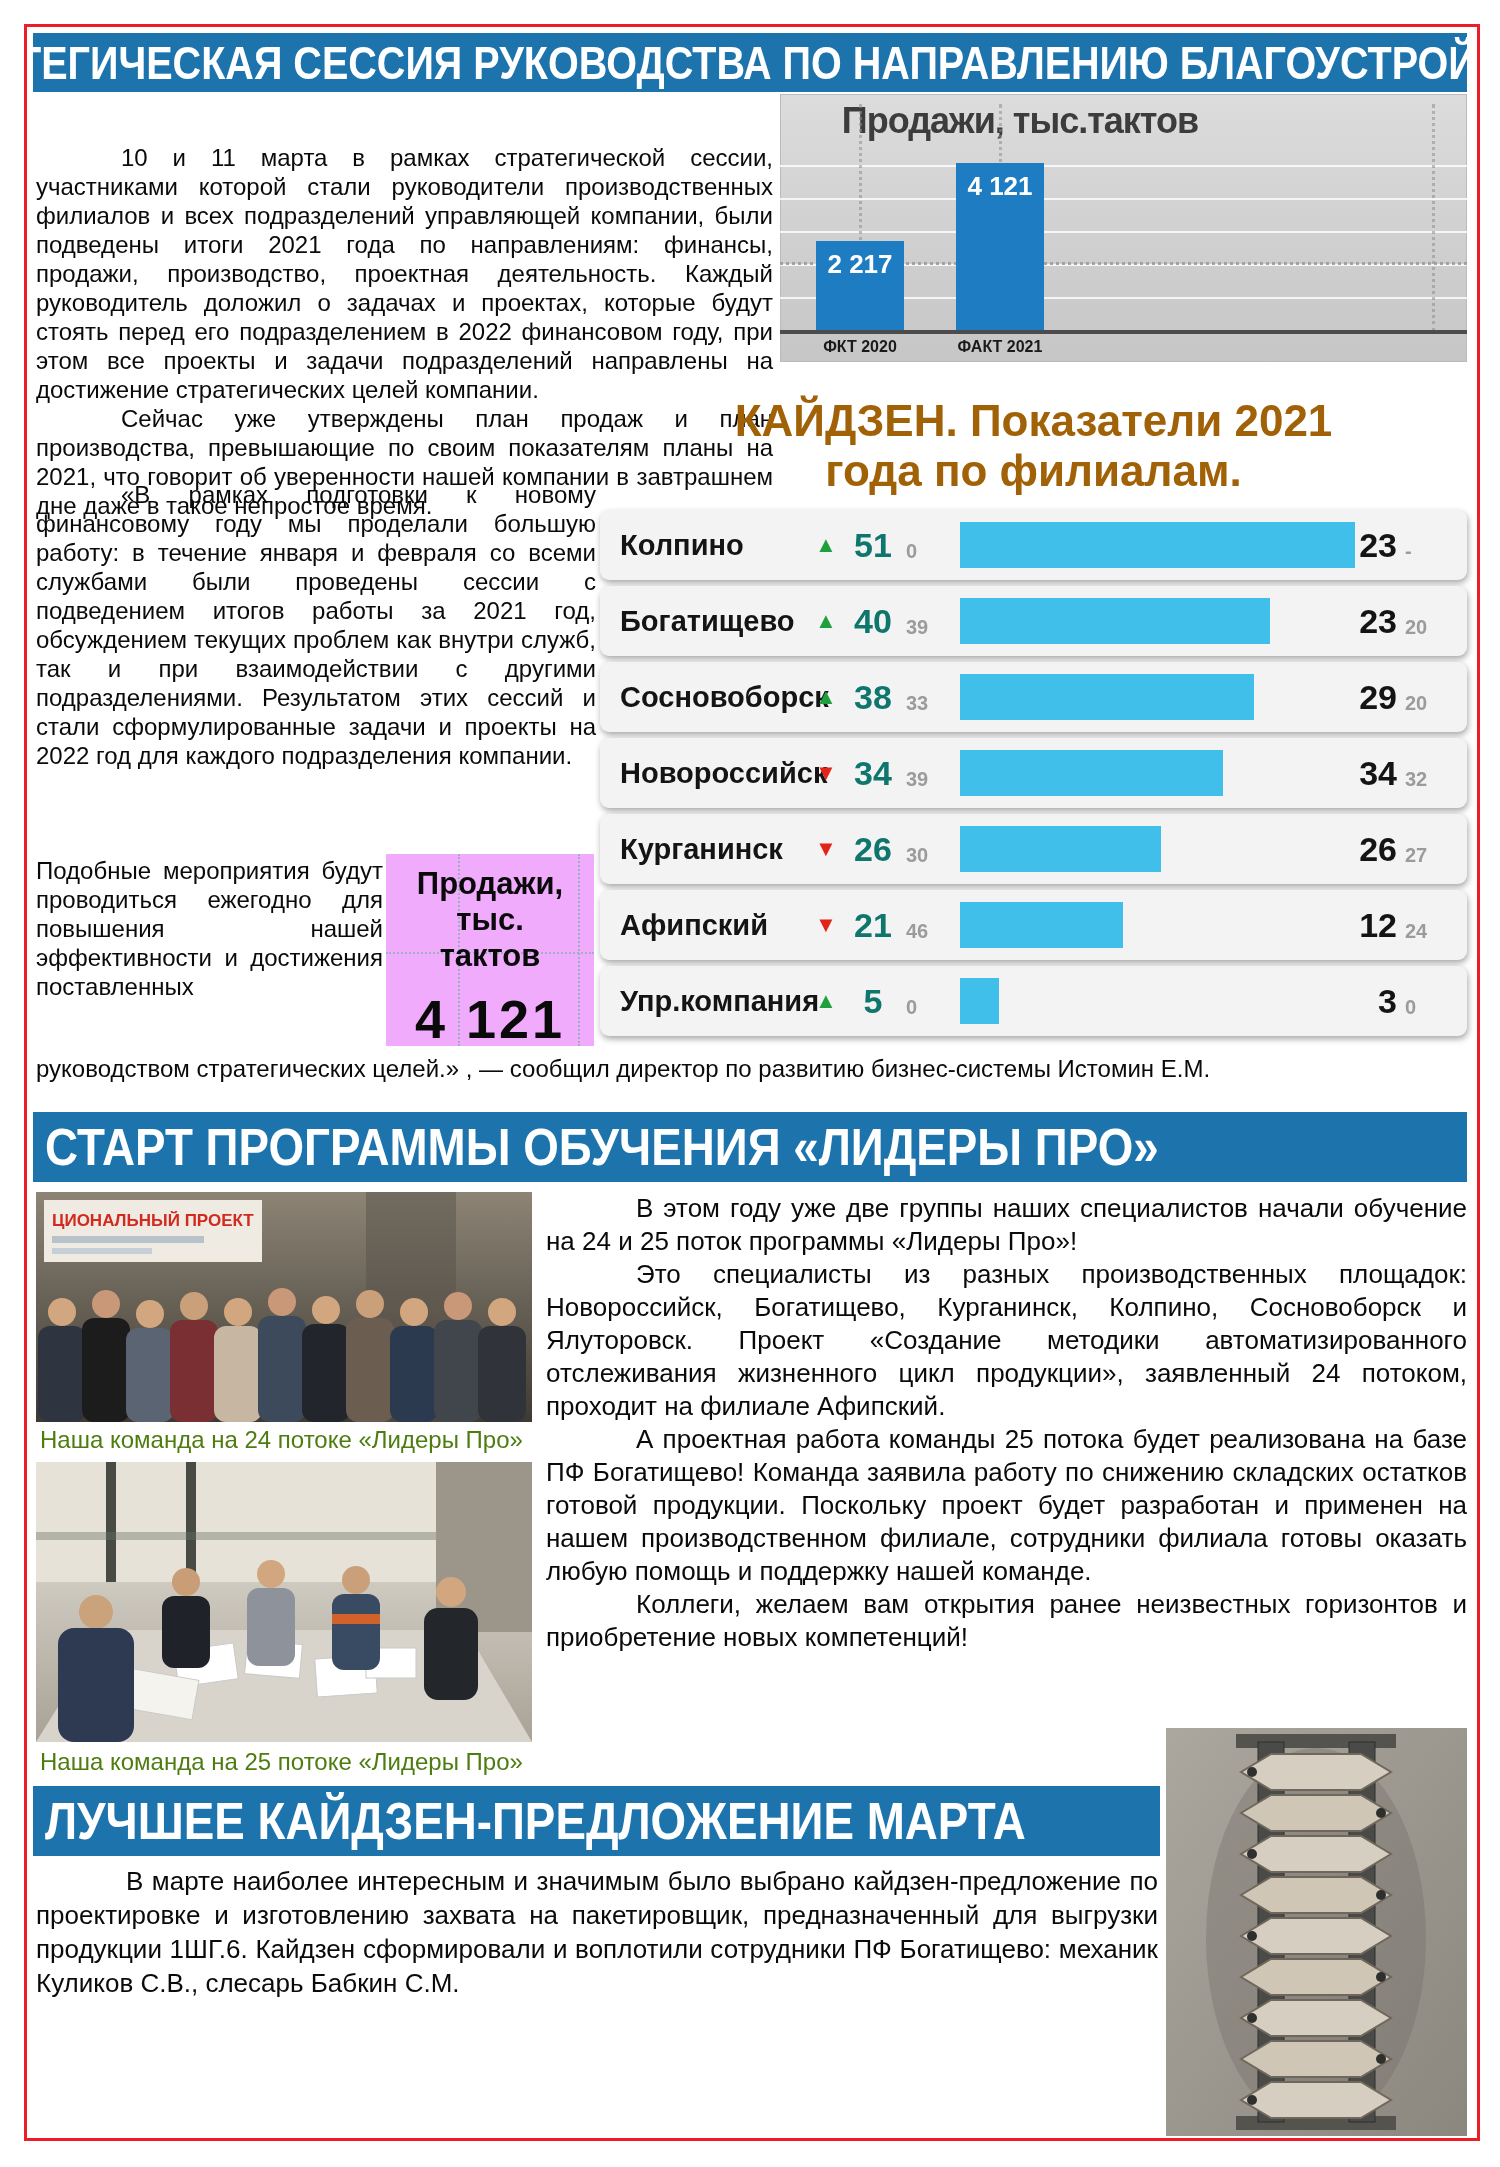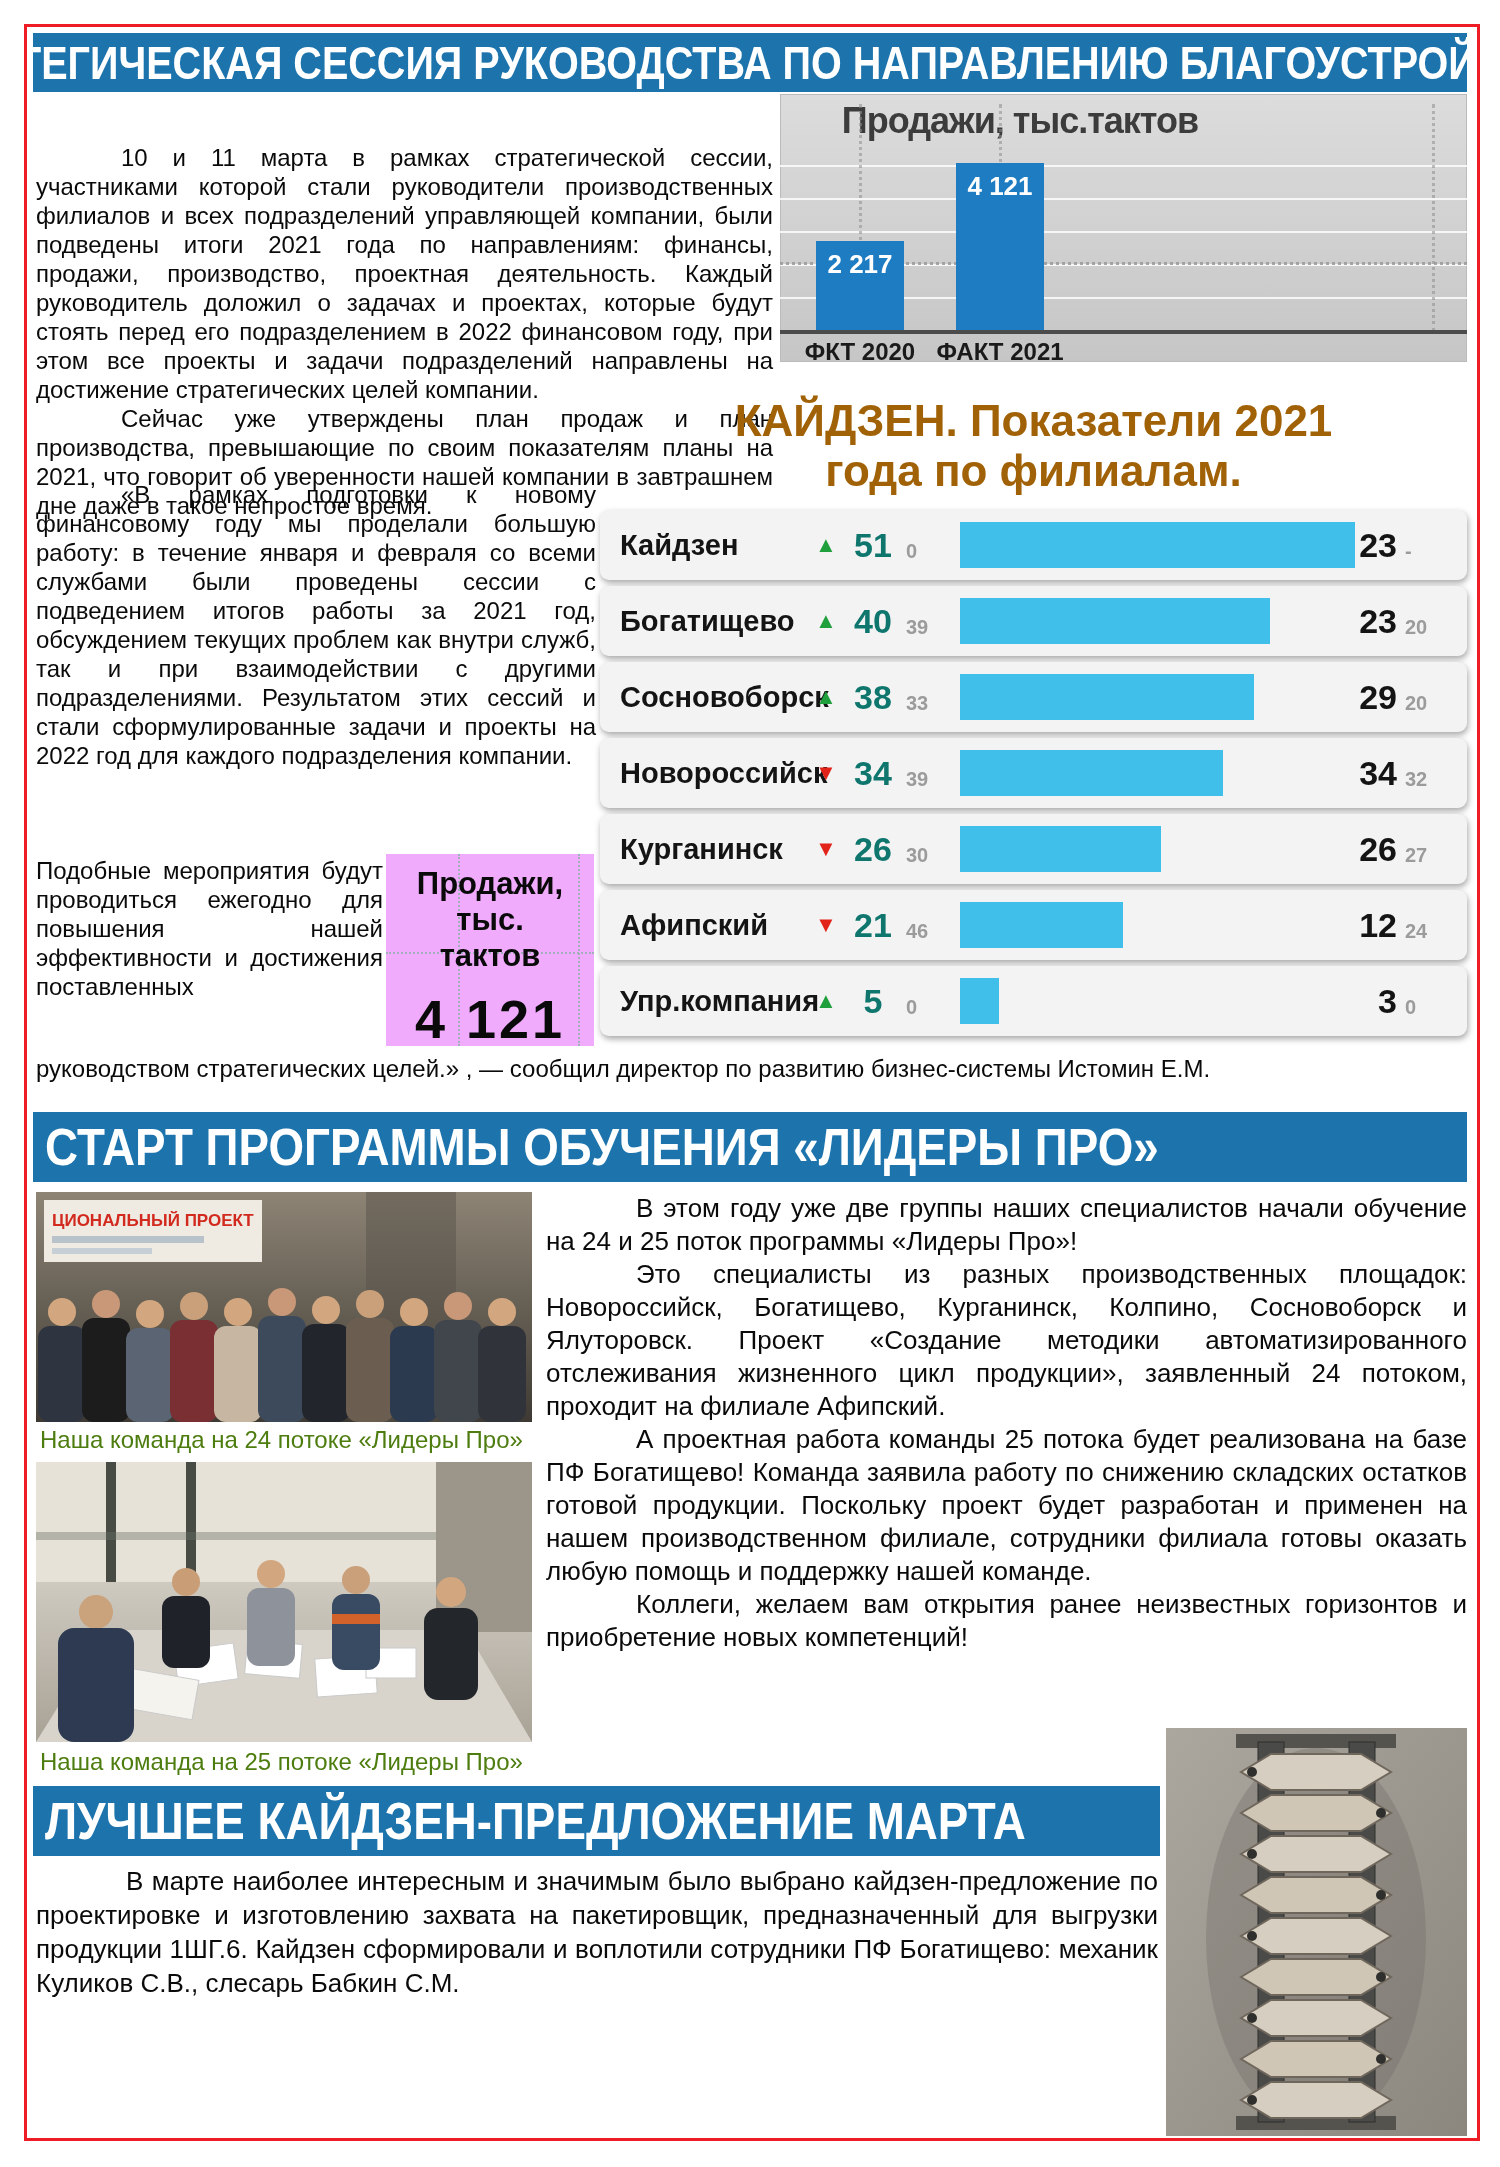--- a/index.html
+++ b/index.html
@@ -39,21 +39,21 @@
            font-size:36px;font-weight:700;color:#3c3c3c;letter-spacing:-1px;}
   .c1plot{position:absolute;left:0;top:50px;width:687px;height:188px;
           background-image:repeating-linear-gradient(to top,rgba(255,255,255,.8) 0 2px,rgba(0,0,0,0) 2px 33px);}
   .vdots{position:absolute;top:-40px;bottom:0;border-left:3px dotted #8e8e8e;opacity:.55;}
   .hdots{position:absolute;left:0;right:0;top:118px;border-top:3px dotted #969696;opacity:.8;}
   .c1axis{position:absolute;left:0;right:0;bottom:-2px;height:4px;background:#4c4c4c;}
   .c1bar{position:absolute;bottom:0;width:88px;background:#1e7cc2;}
   .c1bar span{position:absolute;top:8px;left:0;width:100%;text-align:center;
               color:#fff;font-weight:700;font-size:26px;}
   .c1cats{position:absolute;left:0;top:244px;width:687px;height:26px;}
-  .c1cats span{position:absolute;width:160px;text-align:center;font-size:24px;font-weight:700;color:#1a1a1a;}
+  .c1cats span{position:absolute;width:160px;text-align:center;font-size:16px;font-weight:700;color:#1a1a1a;}
 
   
   .kzhead{position:absolute;left:600px;top:396px;width:867px;text-align:center;
           font-size:44px;font-weight:700;line-height:50px;color:#a16207;}
   .kzrows{position:absolute;left:600px;top:510px;width:867px;}
   .krow{display:flex;align-items:center;height:70px;margin-bottom:6px;padding:0 20px;
         background:#f3f3f3;border-radius:9px;box-shadow:1px 3px 6px rgba(0,0,0,.35);}
   .klabel{width:195px;font-size:29px;font-weight:700;color:#141414;}
   .karrow{width:30px;font-size:22px;line-height:22px;}
   .karrow[data-dir="up"]::before{content:"▲";color:#1fa03c;}
@@ -120,21 +120,21 @@
     </div>
   </div>
 
   <div class="kzhead">
     <div>КАЙДЗЕН. Показатели 2021</div>
     <div>года по филиалам.</div>
   </div>
 
   <div class="kzrows">
     <div class="krow">
-      <span class="klabel">Кайдзен</span>
+      <span class="klabel">Колпино</span>
       <span class="karrow" data-dir="up"></span>
       <span class="kval">51</span>
       <span class="kprev">0</span>
       <span class="kbarwrap">
           <span class="kbar" style="width: 100%; background: rgb(63, 191, 234);"></span>
         </span>
       <span class="krval">23</span>
       <span class="krprev">-</span>
     </div>
     <div class="krow">

